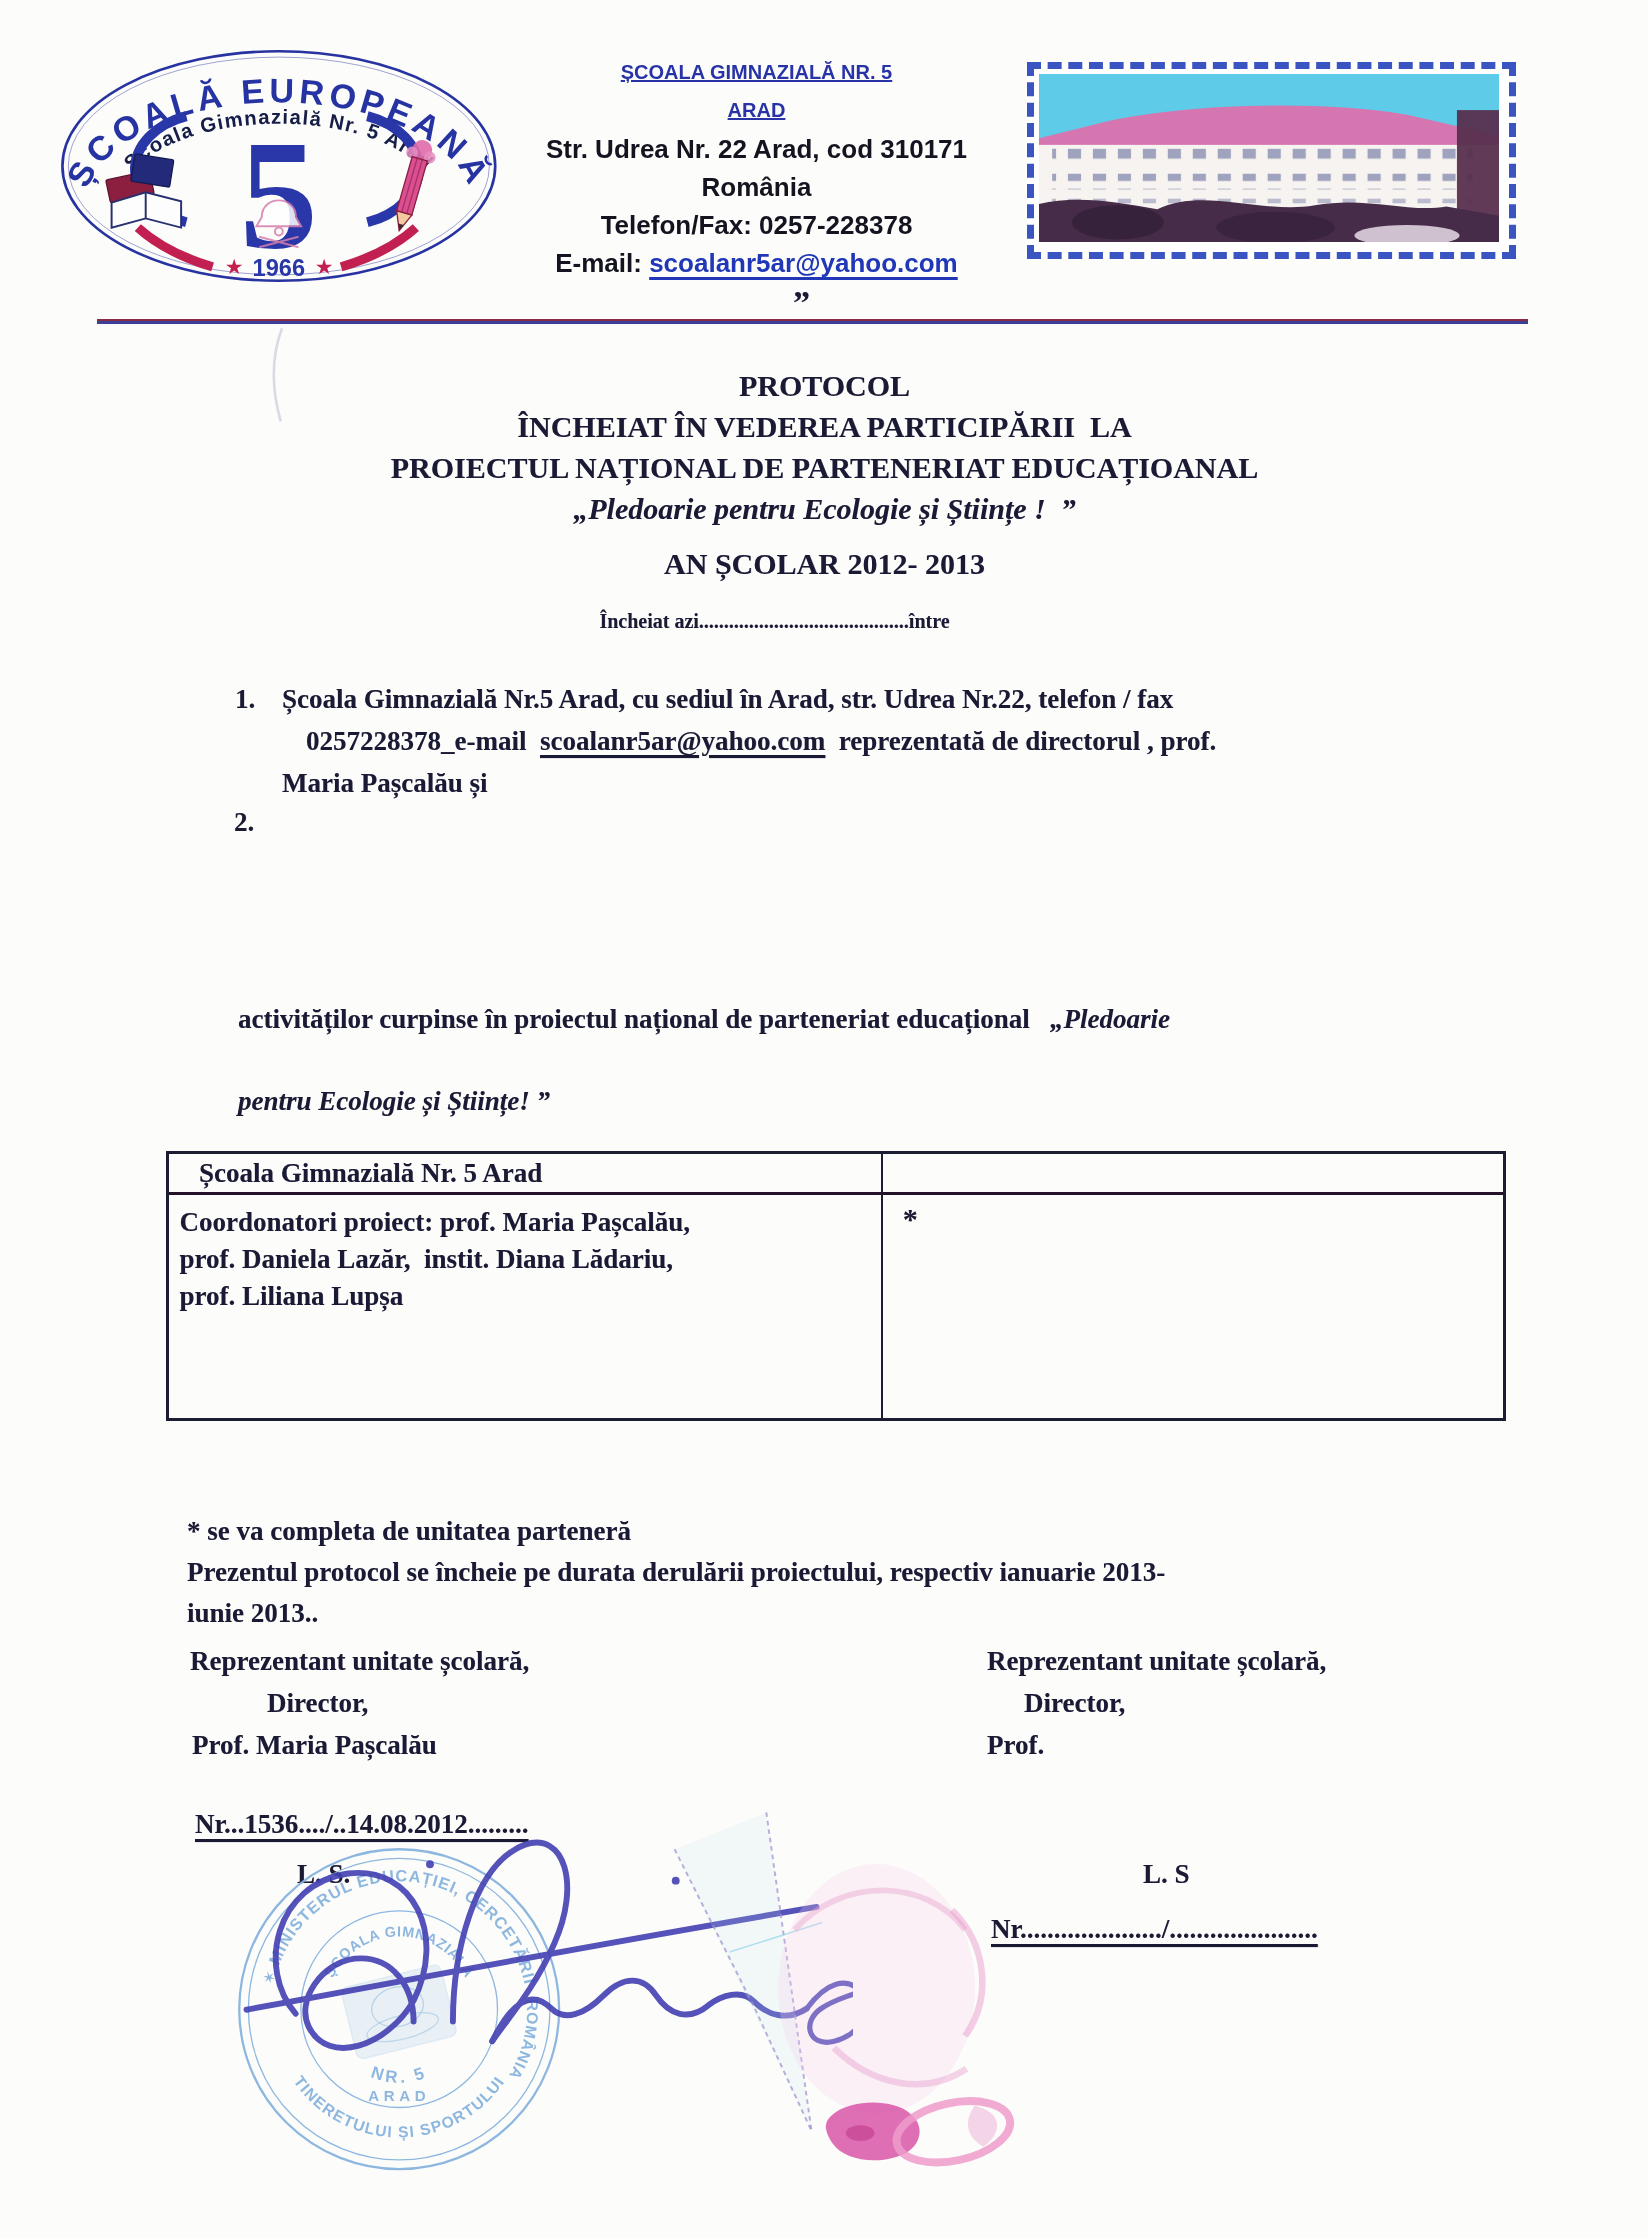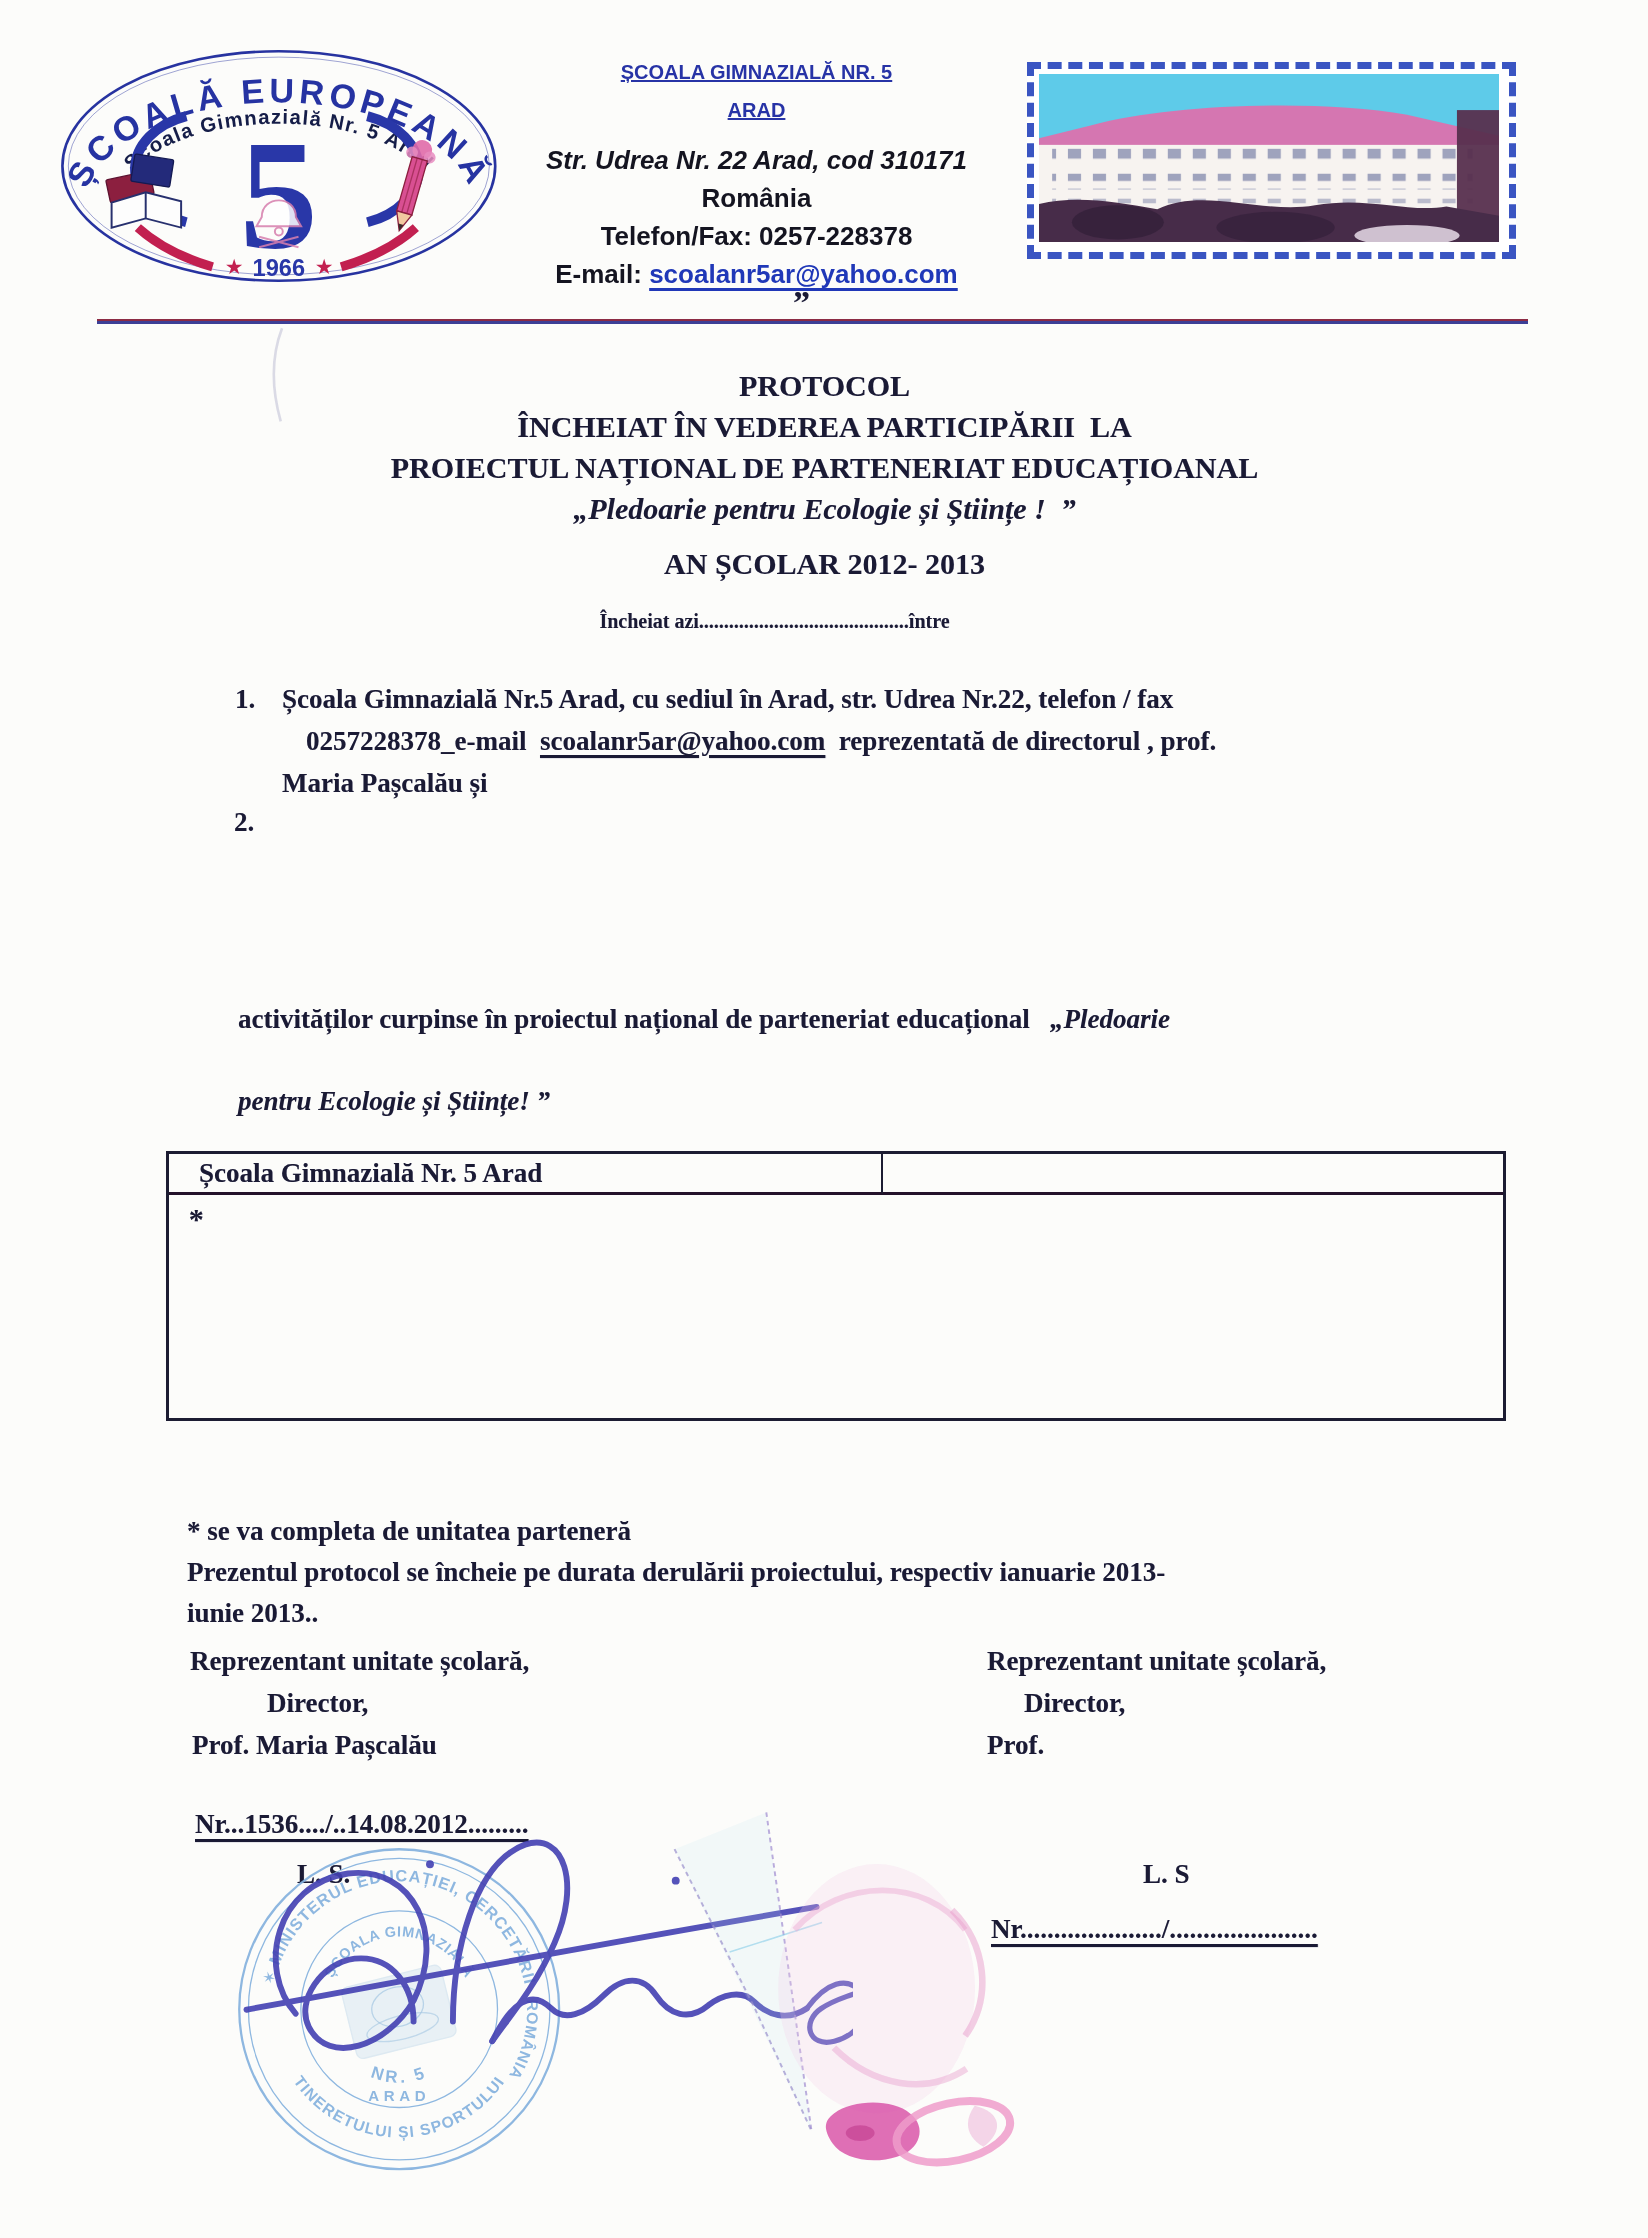--- a/index.html
+++ b/index.html
@@ -81,21 +81,21 @@
   <path d="M 158 312 A 300 170 0 0 0 272 372" fill="none" stroke="#c22050" stroke-width="14"></path>
   <path d="M 582 312 A 300 170 0 0 1 468 372" fill="none" stroke="#c22050" stroke-width="14"></path>
   <text x="305" y="382" text-anchor="middle" font-size="32" fill="#c22050">★</text>
   <text x="442" y="382" text-anchor="middle" font-size="32" fill="#c22050">★</text>
   <text class="sans" x="373" y="386" text-anchor="middle" font-size="36" fill="#2937a8">1966</text>
 </svg>
 
 <div class="abs center" style="left:522px;top:53px;width:469px;">
   <div class="sans blue t44 line">ȘCOALA GIMNAZIALĂ NR. 5</div>
   <div class="sans blue t44 line">ARAD</div>
-  <div class="sans black t40 line" style="margin-top:12px;font-style:italic;">Str. Udrea Nr. 22 Arad, cod 310171</div>
+  <div class="sans black t40 line" style="margin-top:1px;">Str. Udrea Nr. 22 Arad, cod 310171</div>
   <div class="sans black t40 line">România</div>
   <div class="sans black t40 line">Telefon/Fax: 0257-228378</div>
   <div class="sans black t40">
     <span class="line">E-mail: </span><span class="email-u line" style="color:#2038b8;">scoalanr5ar@yahoo.com</span>
   </div>
 </div>
 
 <div class="abs photo-frame" style="left:1027px;top:62px;width:489px;height:197px;">
   <svg width="460" height="168" viewBox="0 0 700 256" preserveAspectRatio="none">
     <defs>
@@ -149,20 +149,25 @@
     <span class="line">activităților curpinse în proiectul național de parteneriat educațional   </span><span class="line italic">„Pledoarie</span>
   </div>
   <div class="serif t41 italic line" style="line-height:38px;margin-top:44px;">pentru Ecologie și Științe! ”</div>
 </div>
 
 <div class="abs table-grid" style="left:166px;top:1151px;width:1340px;height:270px;">
   <div class="cell cell-tl">
     <span class="serif t41 line">Școala Gimnazială Nr. 5 Arad</span>
   </div>
   <div class="cell cell-tr"></div>
+  <div class="cell cell-bl">
+    <div class="serif t41 line" style="line-height:37px;">Coordonatori proiect: prof. Maria Pașcalău,</div>
+    <div class="serif t41 line" style="line-height:37px;">prof. Daniela Lazăr,  instit. Diana Lădariu,</div>
+    <div class="serif t41 line" style="line-height:37px;">prof. Liliana Lupșa</div>
+  </div>
   <div class="cell cell-br">
     <span class="serif" style="font-size:30px;">*</span>
   </div>
 </div>
 
 <div class="abs" style="left:187px;top:1471px;margin-top:40px;">
   <div class="serif t41 line" style="line-height:41px;">* se va completa de unitatea parteneră</div>
   <div class="serif t41 line" style="line-height:41px;">Prezentul protocol se încheie pe durata derulării proiectului, respectiv ianuarie 2013-</div>
   <div class="serif t41 line" style="line-height:41px;">iunie 2013..</div>
 </div>

